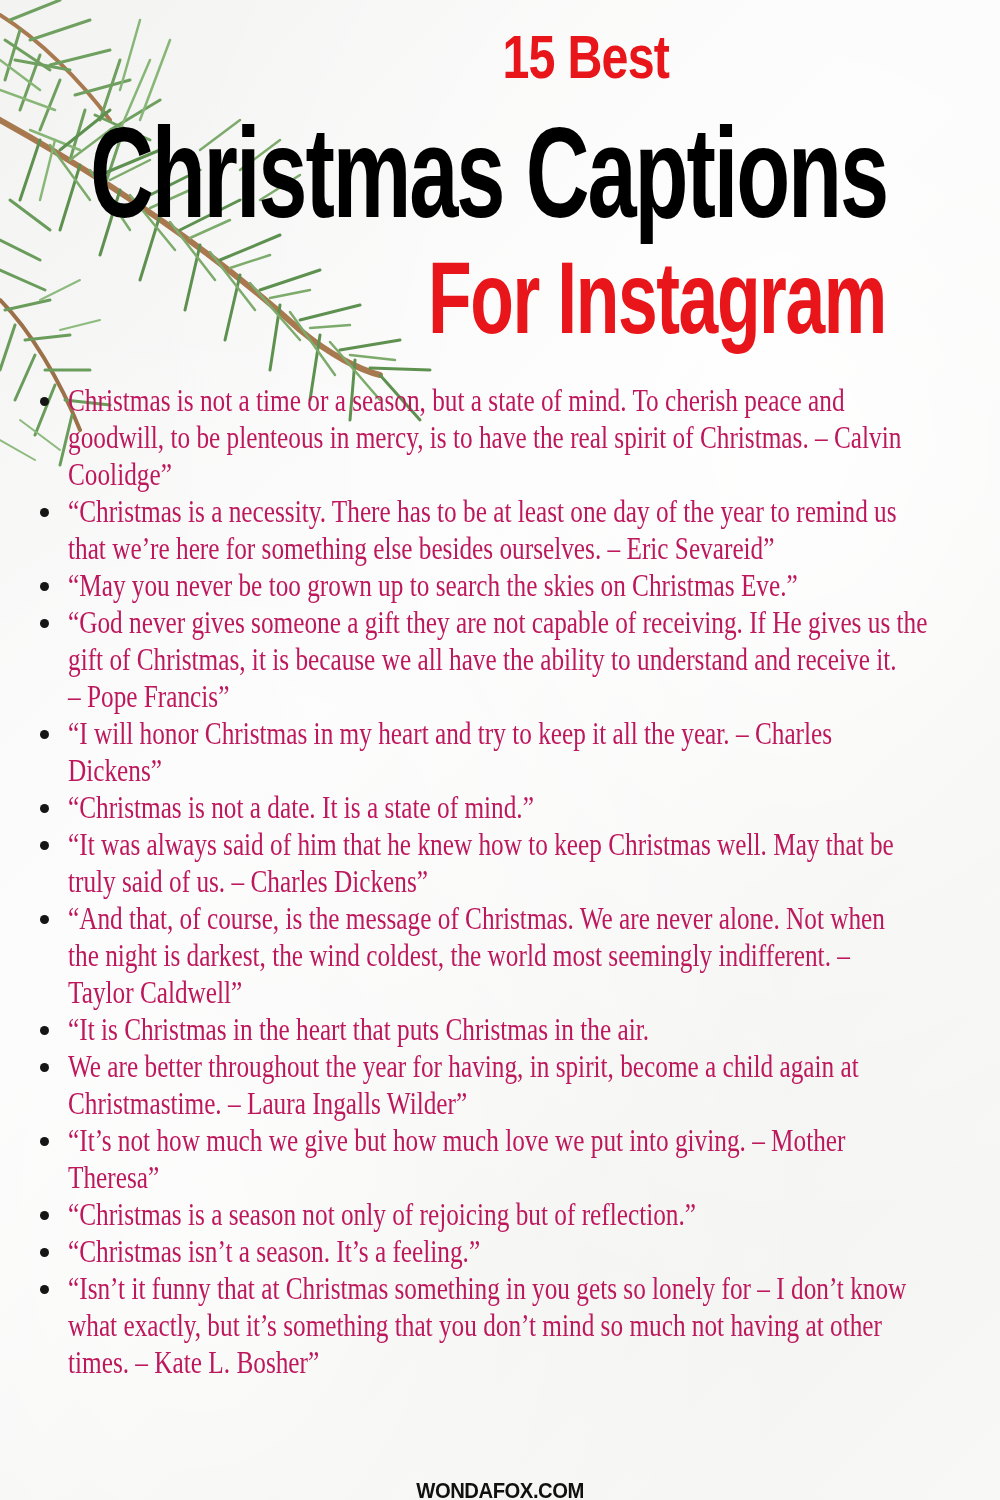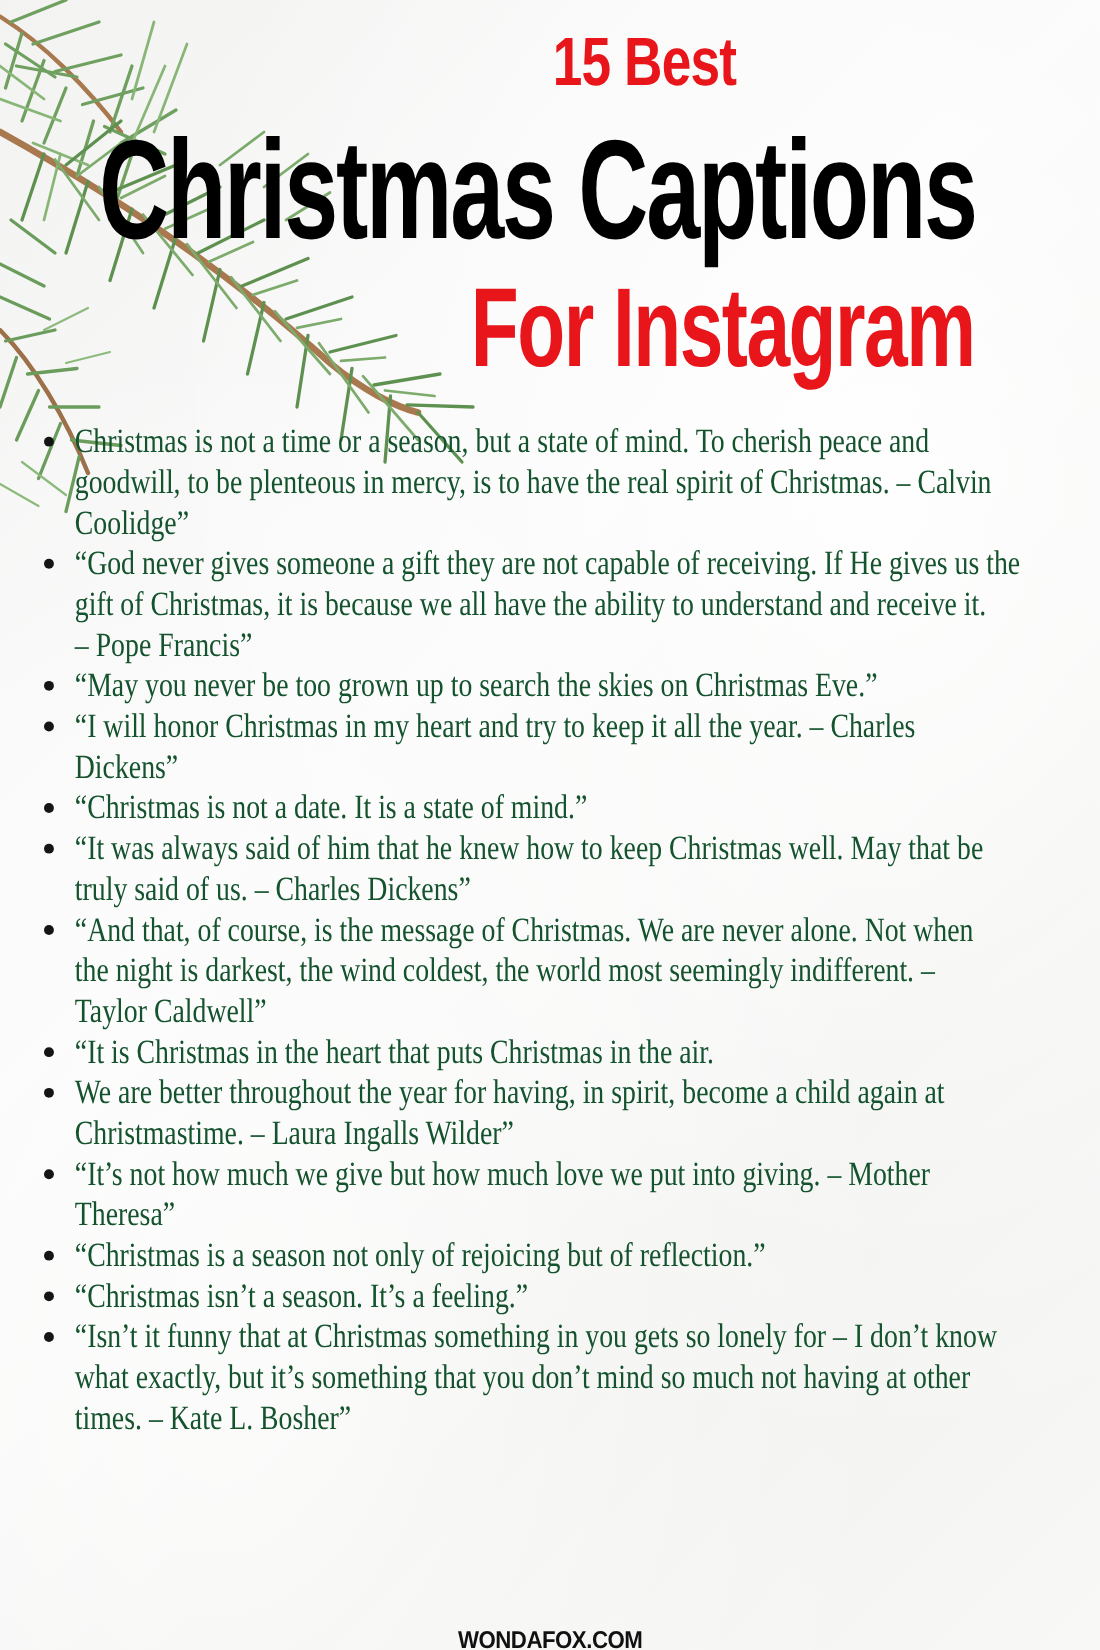--- a/index.html
+++ b/index.html
@@ -27,21 +27,21 @@
     transform: scaleX(0.69); transform-origin: left top; letter-spacing: -3px;
   }
   .tinsta {
     position: absolute; left: 428px; top: 244px;
     font-family: "Liberation Sans", sans-serif; font-weight: 700; color: #e8151b;
     font-size: 102px; line-height: 108px; white-space: nowrap;
     transform: scaleX(0.70); transform-origin: left top; letter-spacing: -2px;
   }
   .quotes { position: absolute; left: 38px; top: 382px; width: 960px; z-index: 3; margin: 0; padding: 0; list-style: none; }
   .quote {
-    position: relative; padding-left: 30px; font-size: 31px; line-height: 37px; color: #14532d;
+    position: relative; padding-left: 30px; font-size: 31px; line-height: 37px; color: #be185d;
   }
   .quote .bullet {
     position: absolute; left: 2px; top: 15px; width: 9px; height: 9px; border-radius: 50%; background: #151515;
   }
   .quote .txt {
     display: block; width: 1140px; transform: scaleX(0.815); transform-origin: left top;
     margin-bottom: 0;
   }
   .footer {
     position: absolute; left: 0; top: 1478px; width: 1000px; text-align: center; z-index: 3;
@@ -158,25 +158,29 @@
   <div class="tinsta">For Instagram</div>
 </div>
 
 <ul class="quotes">
   <li class="quote">
       <span class="bullet"></span>
       <span class="txt"><span>Christmas is not a time or a season, but a state of mind. To cherish peace and</span><br><span>goodwill, to be plenteous in mercy, is to have the real spirit of Christmas. – Calvin</span><br><span>Coolidge”</span></span>
     </li>
   <li class="quote">
       <span class="bullet"></span>
+      <span class="txt"><span>“Christmas is a necessity. There has to be at least one day of the year to remind us</span><br><span>that we’re here for something else besides ourselves. – Eric Sevareid”</span></span>
+    </li>
+  <li class="quote">
+      <span class="bullet"></span>
+      <span class="txt"><span>“May you never be too grown up to search the skies on Christmas Eve.”</span></span>
+    </li>
+  <li class="quote">
+      <span class="bullet"></span>
       <span class="txt"><span>“God never gives someone a gift they are not capable of receiving. If He gives us the</span><br><span>gift of Christmas, it is because we all have the ability to understand and receive it.</span><br><span>– Pope Francis”</span></span>
-    </li>
-  <li class="quote">
-      <span class="bullet"></span>
-      <span class="txt"><span>“May you never be too grown up to search the skies on Christmas Eve.”</span></span>
     </li>
   <li class="quote">
       <span class="bullet"></span>
       <span class="txt"><span>“I will honor Christmas in my heart and try to keep it all the year. – Charles</span><br><span>Dickens”</span></span>
     </li>
   <li class="quote">
       <span class="bullet"></span>
       <span class="txt"><span>“Christmas is not a date. It is a state of mind.”</span></span>
     </li>
   <li class="quote">

